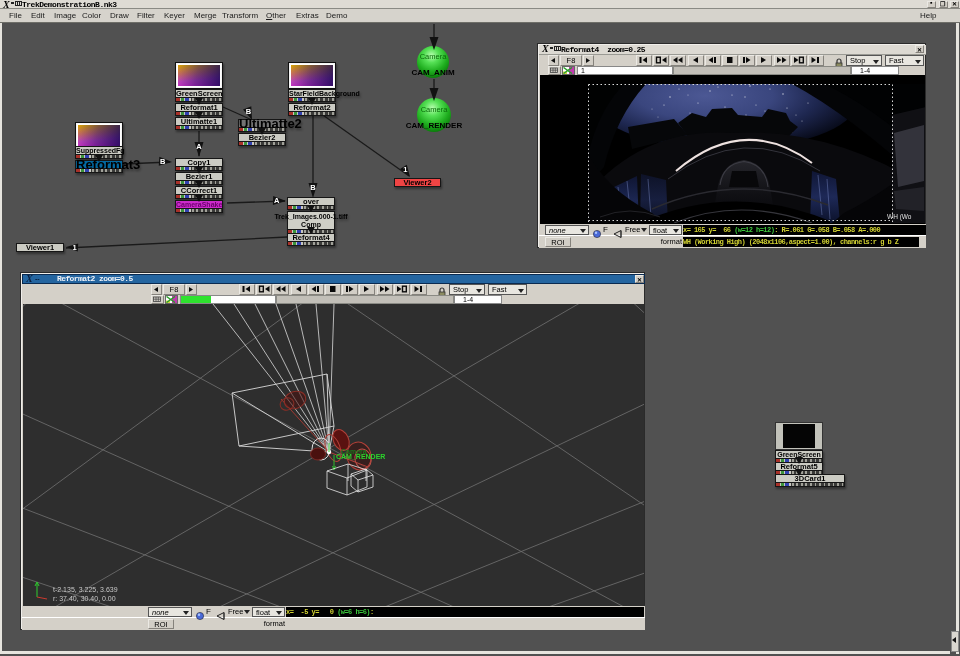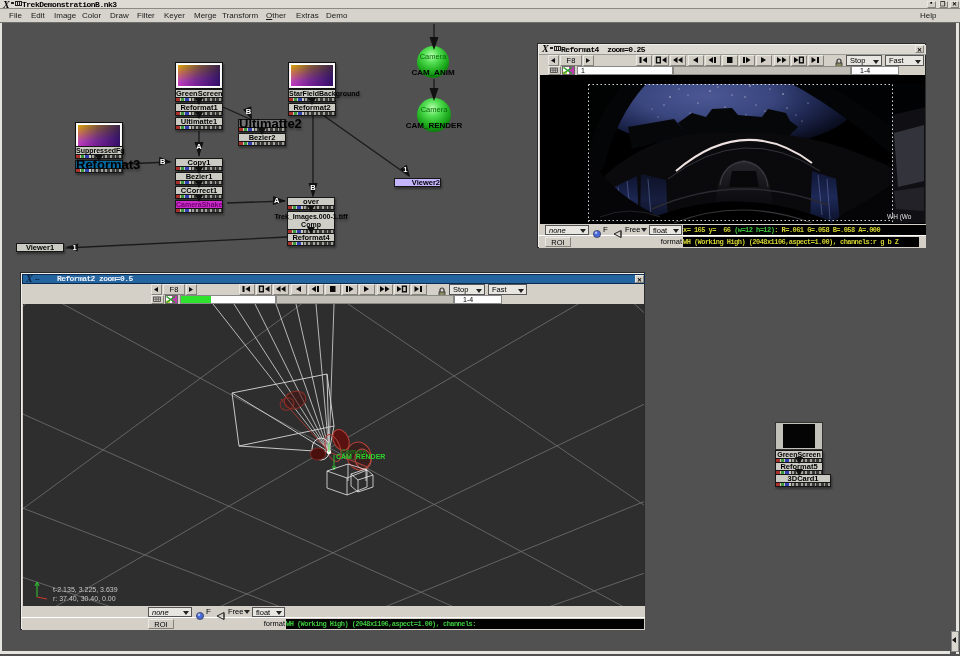--- a/index.html
+++ b/index.html
@@ -142,37 +142,37 @@
 <div class="abs" style="left:-49px;top:1px;width:144px;text-align:center;font-weight:bold;font-size:7px;color:#000;white-space:nowrap;">Trek_Images.000-1.tiff</div>
 <div class="abs" style="left:0;top:9px;width:100%;text-align:center;font-weight:bold;font-size:7px;color:#000;">Comp</div>
 </div>
       <div class="nc"></div>
     </div>
     <div class="node" style="left:287px;top:233px;width:48px;">
       <div class="nl" style="background:#cbcbc3;color:#000;font-size:7.5px;">Reformat4</div>
       <div class="nc" style=""></div>
     </div>
     <div class="node" style="left:394px;top:178px;width:47px;">
-      <div class="nl" style="background:#c4b5fd;color:#000;font-size:7.5px;text-align:right;">Viewer2</div>
+      <div class="nl" style="background:#ef4444;color:#000;font-size:7.5px;">Viewer2</div>
     </div>
     <div class="node" style="left:16px;top:243px;width:48px;">
       <div class="nl" style="background:#cbcbc3;color:#000;font-size:7.5px;">Viewer1</div>
     </div>
     <div class="abs" style="left:775px;top:422px;width:48px;height:28px;background:#c2c2ba;border:1px solid #333;z-index:5;">
 <div class="abs" style="left:7px;top:1px;width:32px;height:24px;background:#050505;"></div>
     </div>
     <div class="node" style="left:775px;top:450px;width:48px;">
       <div class="nl" style="background:#cbcbc3;color:#000;font-size:7px;">GreenScreen</div>
       <div class="nc" style=""></div>
     </div>
     <div class="node" style="left:775px;top:462px;width:48px;border-radius:6px;">
       <div class="nl" style="background:#cbcbc3;color:#000;font-size:7.5px;">Reformat5</div>
       <div class="nc" style=""></div>
     </div>
-    <div class="node" style="left:775px;top:474px;width:56px;">
+    <div class="node" style="left:775px;top:474px;width:70px;">
       <div class="nl" style="background:#cbcbc3;color:#000;font-size:7.5px;">3DCard1</div>
       <div class="nc" style=""></div>
     </div>
 <div class="abs" style="left:417px;top:46px;width:32px;height:32px;border-radius:50%;z-index:4;
 background:radial-gradient(circle at 45% 30%, #b8ffb0 0%, #55e055 25%, #1fae1f 55%, #0a7a0a 80%, #064006 100%);"></div>
 <div class="abs" style="left:393px;top:52px;width:80px;text-align:center;font-size:7.5px;color:#0a6a0a;z-index:5;">Camera</div>
 <div class="abs" style="left:388px;top:68px;width:90px;text-align:center;font-weight:bold;font-size:8px;color:#000;z-index:5;">CAM_ANIM</div>
 <div class="abs" style="left:417px;top:98px;width:34px;height:34px;border-radius:50%;z-index:4;
 background:radial-gradient(circle at 45% 30%, #b8ffb0 0%, #55e055 25%, #1fae1f 55%, #0a7a0a 80%, #064006 100%);"></div>
 <div class="abs" style="left:394px;top:105px;width:80px;text-align:center;font-size:7.5px;color:#0a6a0a;z-index:5;">Camera</div>
@@ -690,16 +690,16 @@
           <circle cx="5" cy="5" r="3.6" fill="#4a6ad8" stroke="#223" stroke-width="0.6"></circle>
           <circle cx="4" cy="3.8" r="1.2" fill="#aac4ff"></circle>
         </svg></div>
       <div class="abs" style="left:185px;top:334px;width:8px;height:10px;font-size:8px;line-height:10px;color:#000;">F</div>
       <div class="abs" style="left:194px;top:334px;width:12px;height:10px;"><svg width="12" height="10">
           <path d="M9,1.5 L2,5 L9,8.5" fill="none" stroke="#222" stroke-width="1"></path>
           <path d="M9,1.5 L9,8.5" stroke="#222" stroke-width="1.4"></path>
         </svg></div>
       <div class="abs" style="left:207px;top:334px;width:26px;height:10px;font-size:7.5px;line-height:10px;color:#000;white-space:nowrap;">Free<span style="display:inline-block;width:0;height:0;border-left:3px solid rgba(0,0,0,0);border-right:3px solid rgba(0,0,0,0);border-top:4px solid #222;margin-left:1px;"></span></div>
       <div class="ddown" style="left:231px;top:334px;width:33px;height:10px;">float<span class="ar"></span></div>
+      <div class="info" style="left:265px;top:334px;width:358px;height:10px;"><span class="y">x=  -5 y=   0 </span><span class="g2">(w=6 h=6)</span><span class="y">:</span></div>
 <div class="abs vb" style="left:127px;top:346px;width:26px;height:10px;text-align:center;font-size:7.5px;line-height:9px;">ROI</div>
 <div class="abs" style="left:231px;top:346px;width:33px;height:10px;font-size:7.5px;line-height:10px;color:#000;text-align:right;">format</div>
-<div class="info" style="left:265px;top:346px;width:358px;height:10px;"><span class="g2">WH (Working High) (2048x1106,aspect=1.00), channels:</span></div>
 </div>
 </div>
 </body></html>

